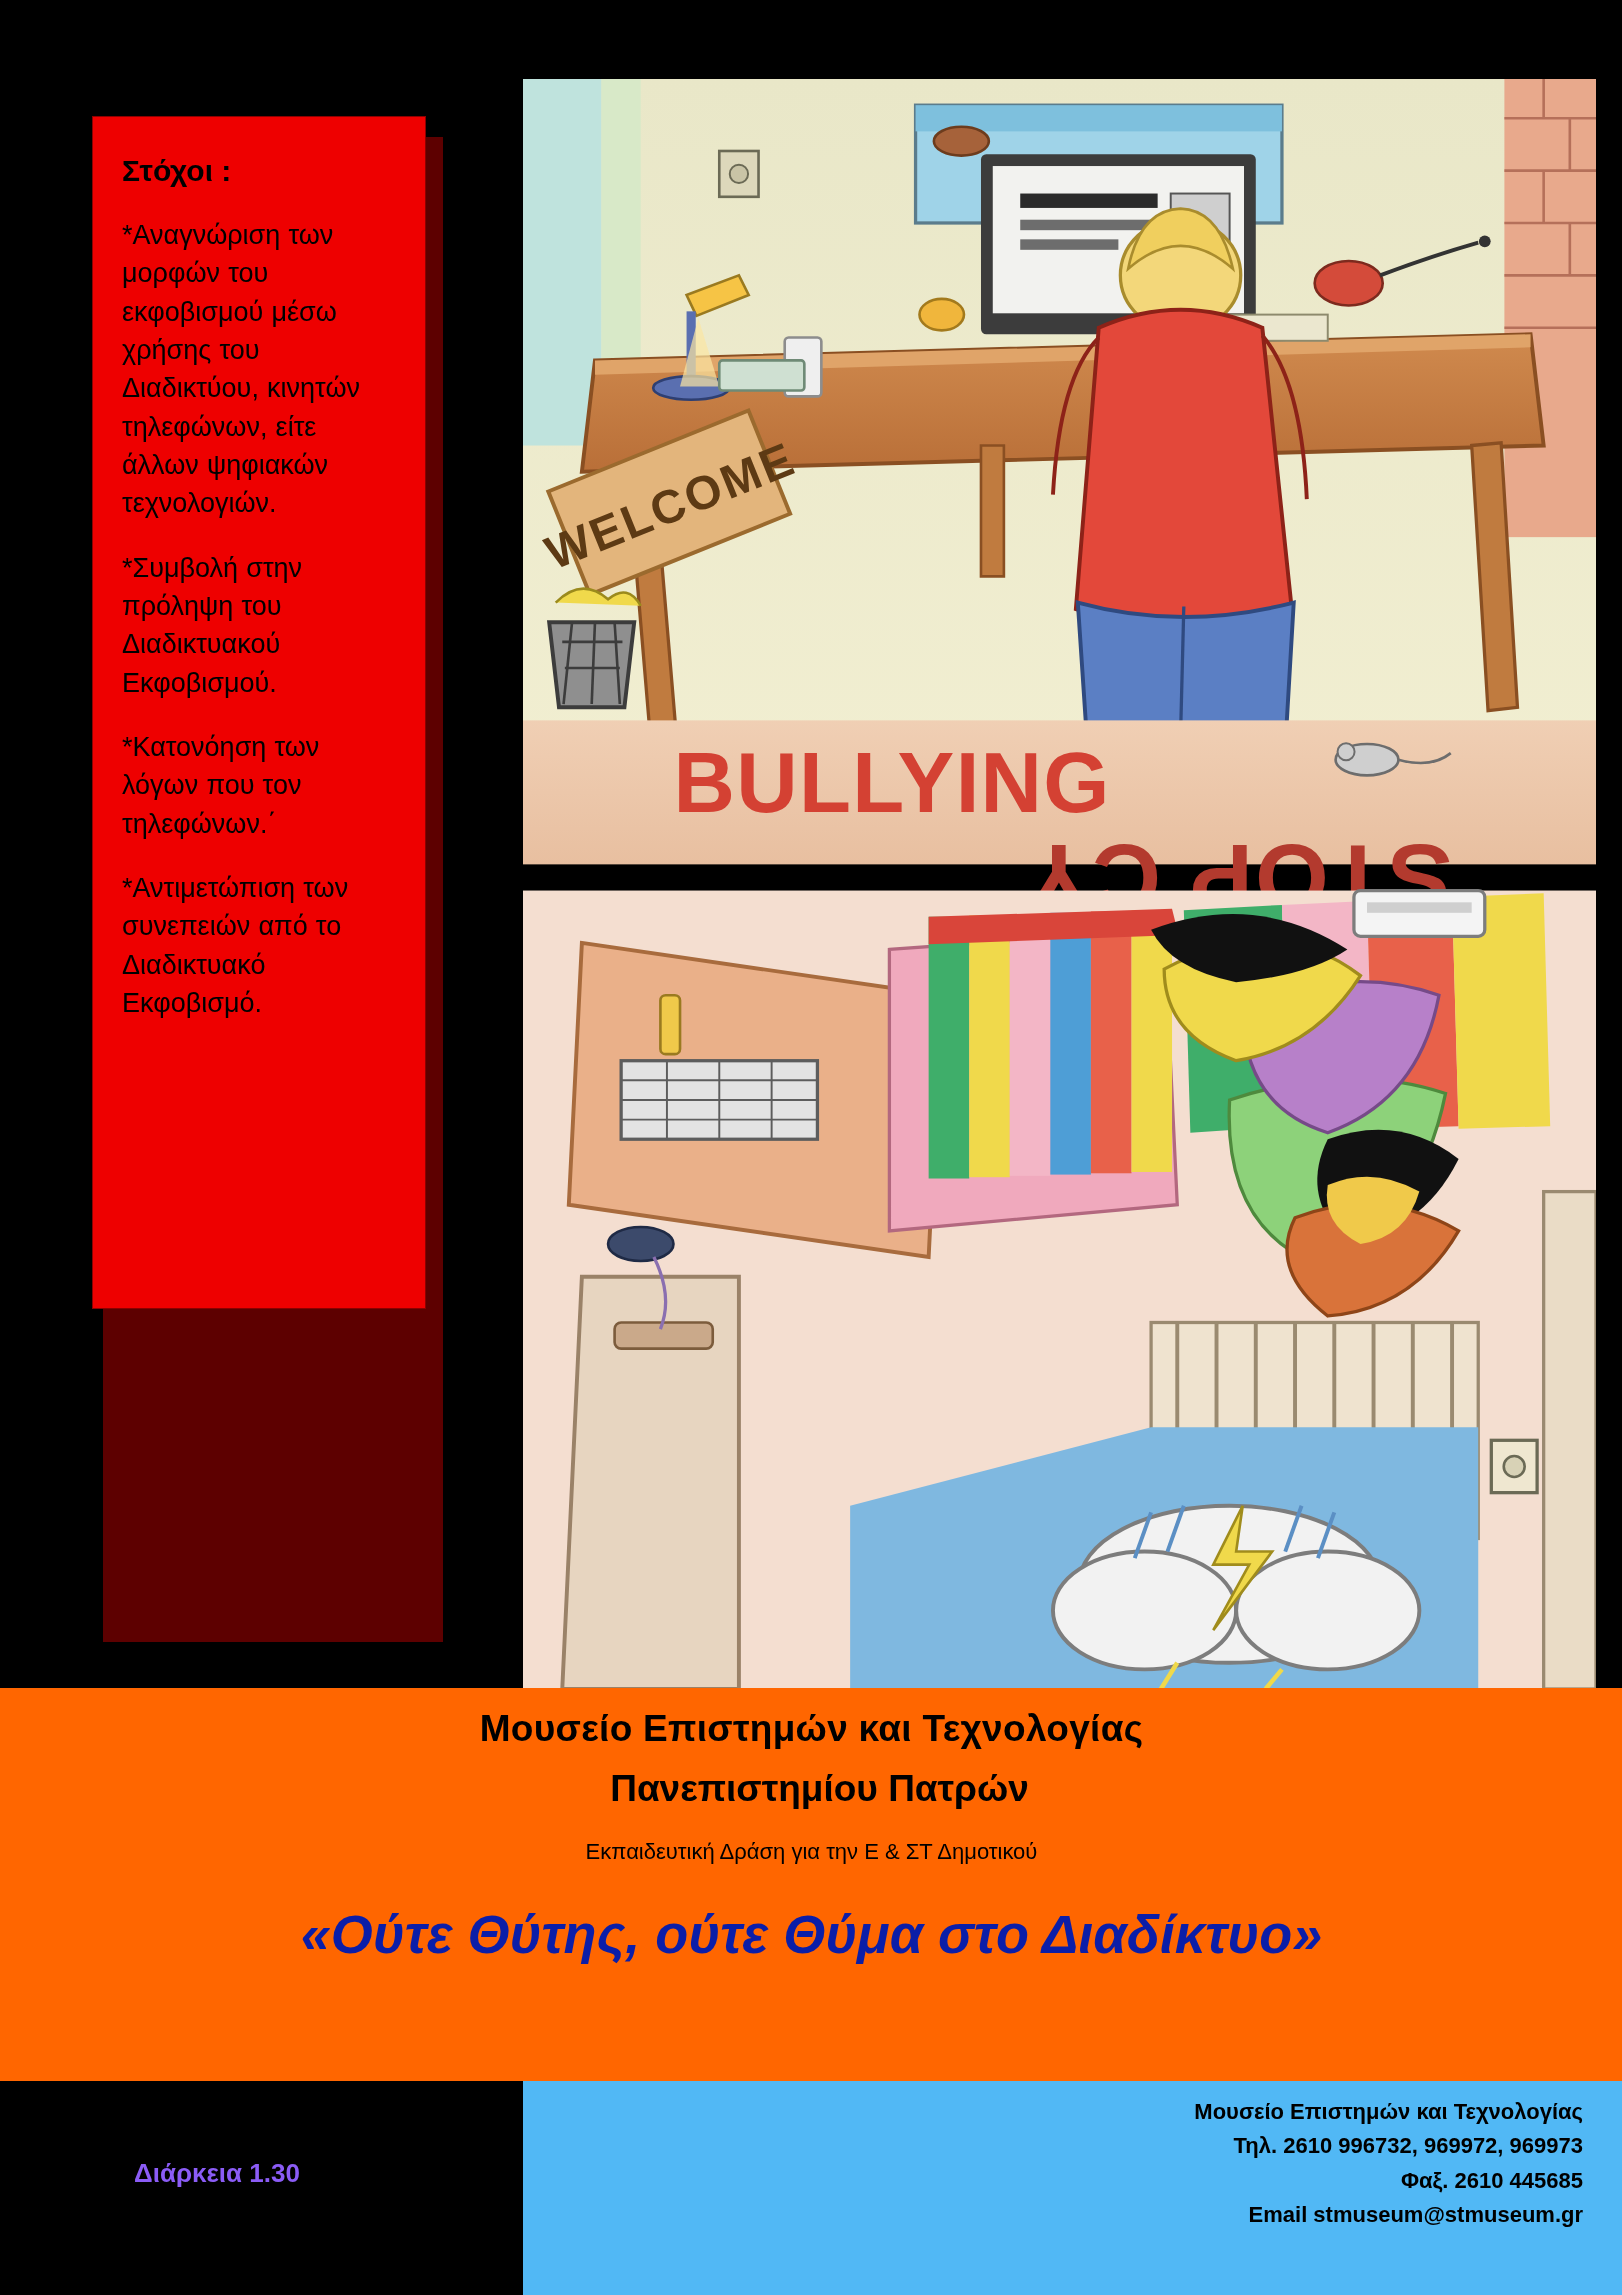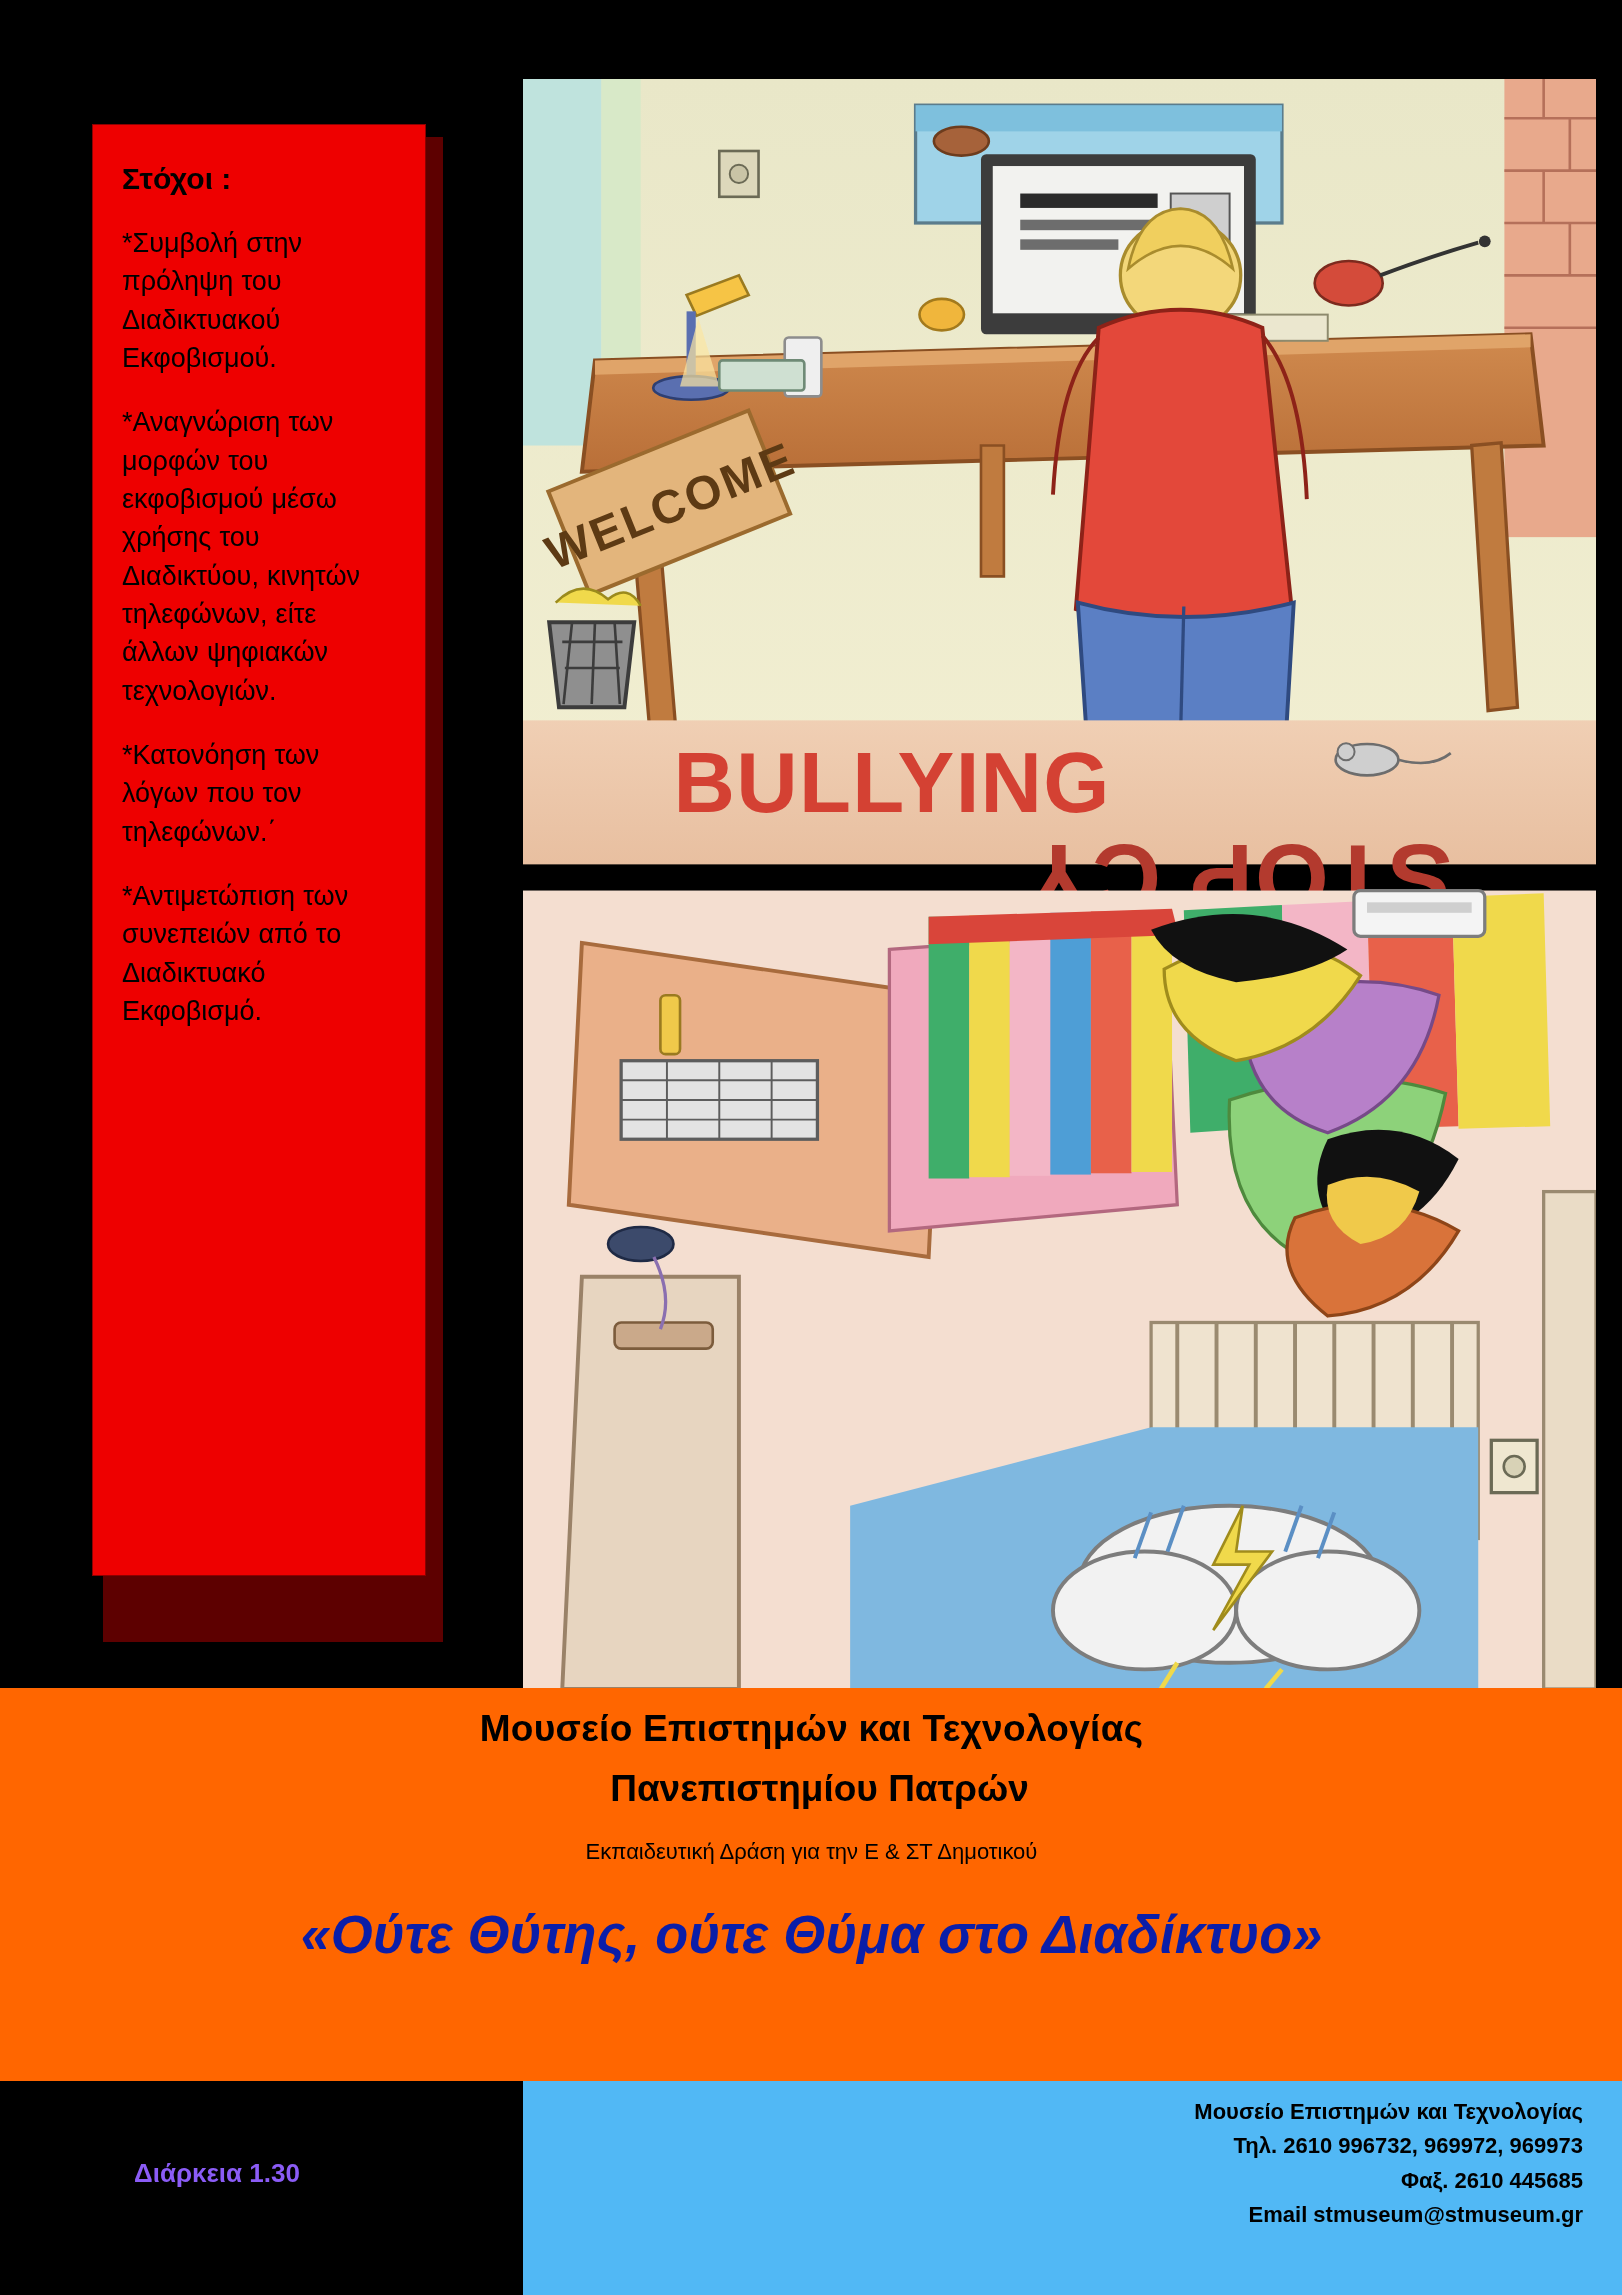--- a/index.html
+++ b/index.html
@@ -29,23 +29,23 @@
     left: 103px;
     top: 137px;
     width: 340px;
     height: 1505px;
     background: #5d0000;
     transform: skewY(0deg);
   }
   .goals-box {
     position: absolute;
     left: 92px;
-    top: 124px;
+    top: 116px;
     width: 334px;
-    height: 1452px;
+    height: 1193px;
     background: #ee0000;
     border: 1.3px solid #8d0000;
     box-sizing: border-box;
     padding: 37px 29px 13px 29px;
     color: #000;
   }
   .goals-box .title {
     font-size: 30px;
     font-weight: bold;
     margin: 0 0 29px 0;
@@ -147,22 +147,22 @@
   }
 </style>
 </head>
 <body>
 
 <div class="poster">
 
   <div class="goals-shadow"></div>
   <div class="goals-box">
     <div class="title">Στόχοι :</div>
+    <div class="item">*Αναγνώριση των μορφών του εκφοβισμού μέσω  χρήσης του  Διαδικτύου, κινητών τηλεφώνων, είτε άλλων ψηφιακών τεχνολογιών.</div>
     <div class="item">*Συμβολή στην πρόληψη του Διαδικτυακού Εκφοβισμού.</div>
-    <div class="item">*Αναγνώριση των μορφών του εκφοβισμού μέσω  χρήσης του  Διαδικτύου, κινητών τηλεφώνων, είτε άλλων ψηφιακών τεχνολογιών.</div>
     <div class="item">*Κατονόηση των λόγων που τον τηλεφώνων.΄</div>
     <div class="item">*Αντιμετώπιση των συνεπειών από το Διαδικτυακό Εκφοβισμό.</div>
   </div>
 
   <div class="art-frame">
     <div class="art">
       <svg viewBox="0 0 1640 2460" preserveAspectRatio="none">
         <defs>
           <linearGradient id="wallg" x1="0" y1="0" x2="0" y2="1">
             <stop offset="0%" stop-color="#e9e7c8"></stop>

